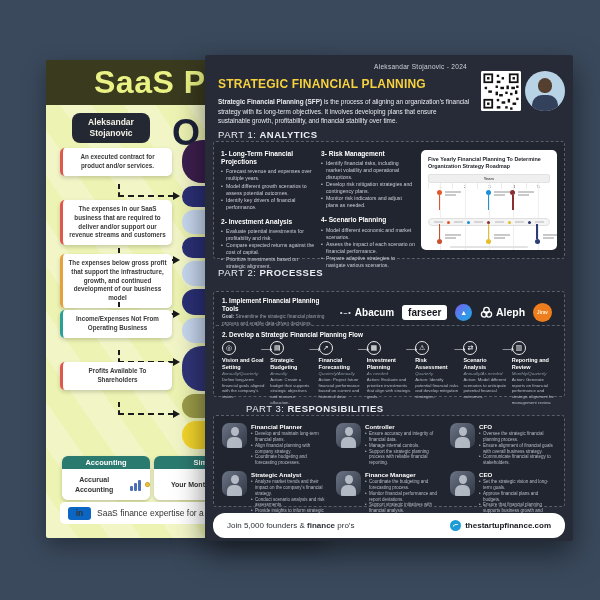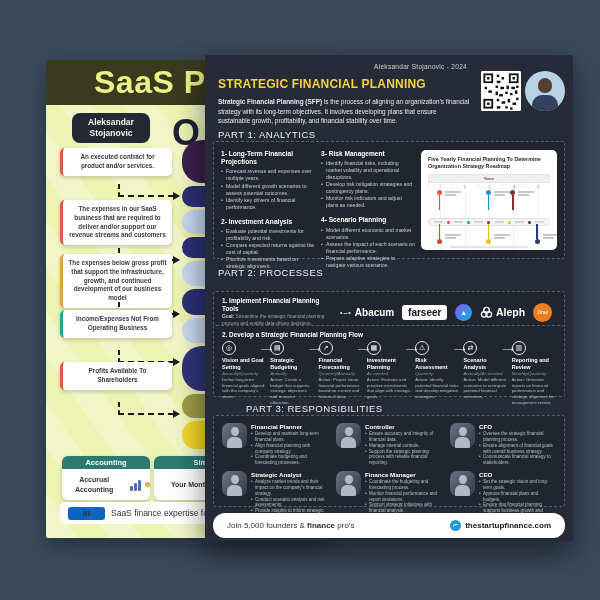--- a/index.html
+++ b/index.html
@@ -43,39 +43,39 @@
   .ld-card .ch { height:13px; background:#2b7a70; border-radius:6px 6px 0 0; color:#fff; font-size:7.5px;
     font-weight:bold; display:flex; align-items:center; justify-content:center; }
   .ld-card .cb { height:31px; background:#fff; border-radius:0 0 6px 6px; display:flex; align-items:center;
     justify-content:center; gap:4px; font-size:7px; font-weight:bold; color:#333; text-align:center; line-height:1.3; }
   .mini-chart { display:flex; align-items:flex-end; gap:1px; height:12px; }
   .mini-chart i { display:block; width:3px; background:#4a6fb5; border-radius:1px; }
   .mini-chart i:nth-child(1){height:5px;} .mini-chart i:nth-child(2){height:8px;} .mini-chart i:nth-child(3){height:11px;}
   .mini-coin { width:5px; height:5px; border-radius:50%; background:#f0c53a; border:1px solid #caa22a; }
   .ld-bar { position:absolute; left:14px; top:442px; width:252px; height:22px; background:#fff; border-radius:5px;
     display:flex; align-items:center; gap:6px; padding:0 8px; }
-  .li-icon { width:37px; height:13px; background:#0a66c2; border-radius:3px; color:#fff; font-size:8px;
+  .li-icon { width:23px; height:13px; background:#0a66c2; border-radius:3px; color:#fff; font-size:8px;
     font-weight:bold; display:flex; align-items:center; justify-content:center; flex:none; }
   .ld-bar span { font-size:8.5px; color:#333; white-space:nowrap; overflow:hidden; }
 
   
   .right-doc { position:absolute; left:205px; top:55px; width:368px; height:486px; background:#262b37;
     border-radius:3px; box-shadow:0 12px 30px rgba(0,0,0,.5); }
   .credit { position:absolute; top:8px; right:106px; font-size:6.5px; color:#cfd3da; letter-spacing:.3px; }
   .qr { position:absolute; top:16px; right:52px; width:40px; height:40px; background:#fff; border-radius:2px; }
   .avatar { position:absolute; top:16px; right:8px; width:40px; height:40px; border-radius:50%;
     background:#b9d3e6; overflow:hidden; }
   .avatar::before { content:""; position:absolute; left:13px; top:7px; width:14px; height:15px;
     border-radius:50% 50% 45% 45%; background:#55402f; }
   .avatar::after { content:""; position:absolute; left:7px; top:24px; width:26px; height:18px;
     border-radius:10px 10px 0 0; background:#33415c; }
   .rd-title { position:absolute; left:13px; top:22px; font-size:12px; font-weight:800; color:#f7d23e; letter-spacing:.2px; }
   .rd-intro { position:absolute; left:13px; top:42px; width:252px; font-size:6.4px; color:#e8eaee; line-height:1.5; }
   .part-label { position:absolute; left:13px; font-size:9.5px; color:#eceef2; letter-spacing:.5px; }
-  .part-label b { font-weight:400; }
+  .part-label b { font-weight:700; }
   .dash-box { position:absolute; left:8px; width:352px; background:#21252f; border:1px dashed #5a5f69; border-radius:3px; }
 
   
   .p1-label { top:74px; }
   .p1-box { top:86px; height:118px; display:flex; gap:6px; padding:8px 7px; }
   .an-col { width:94px; display:flex; flex-direction:column; gap:7px; }
   .an-title { font-size:6.6px; font-weight:800; color:#fff; margin-bottom:2px; line-height:1.25; }
   .an-item ul { list-style:none; }
   .an-item li { font-size:5.2px; color:#c9ccd4; line-height:1.35; padding-left:5px; position:relative; }
   .an-item li::before { content:"•"; position:absolute; left:0; }

